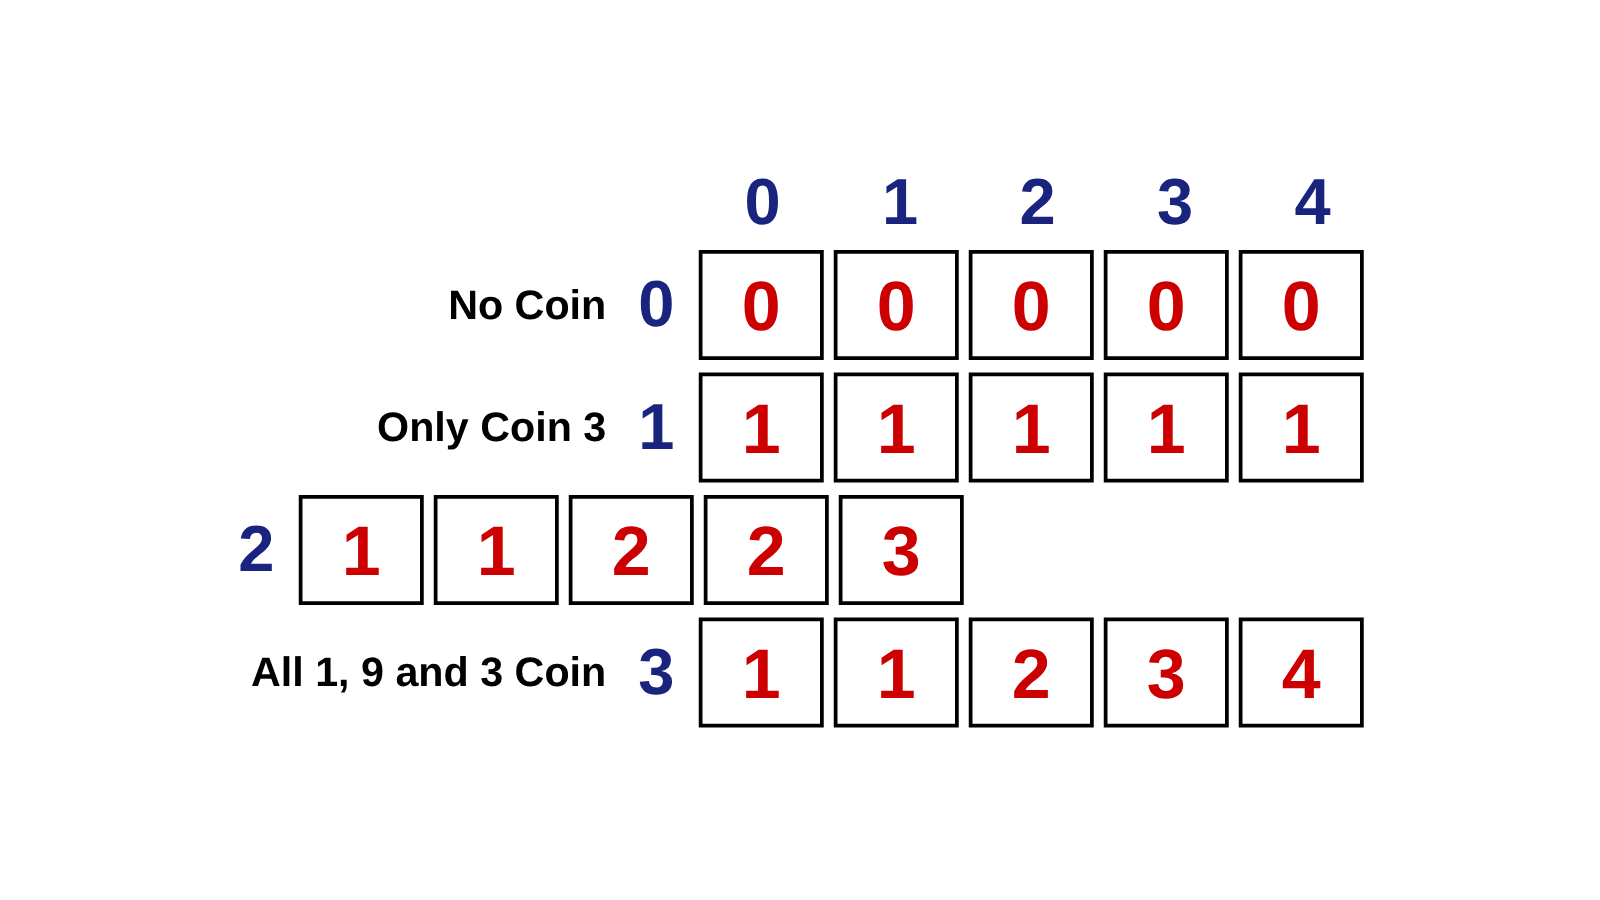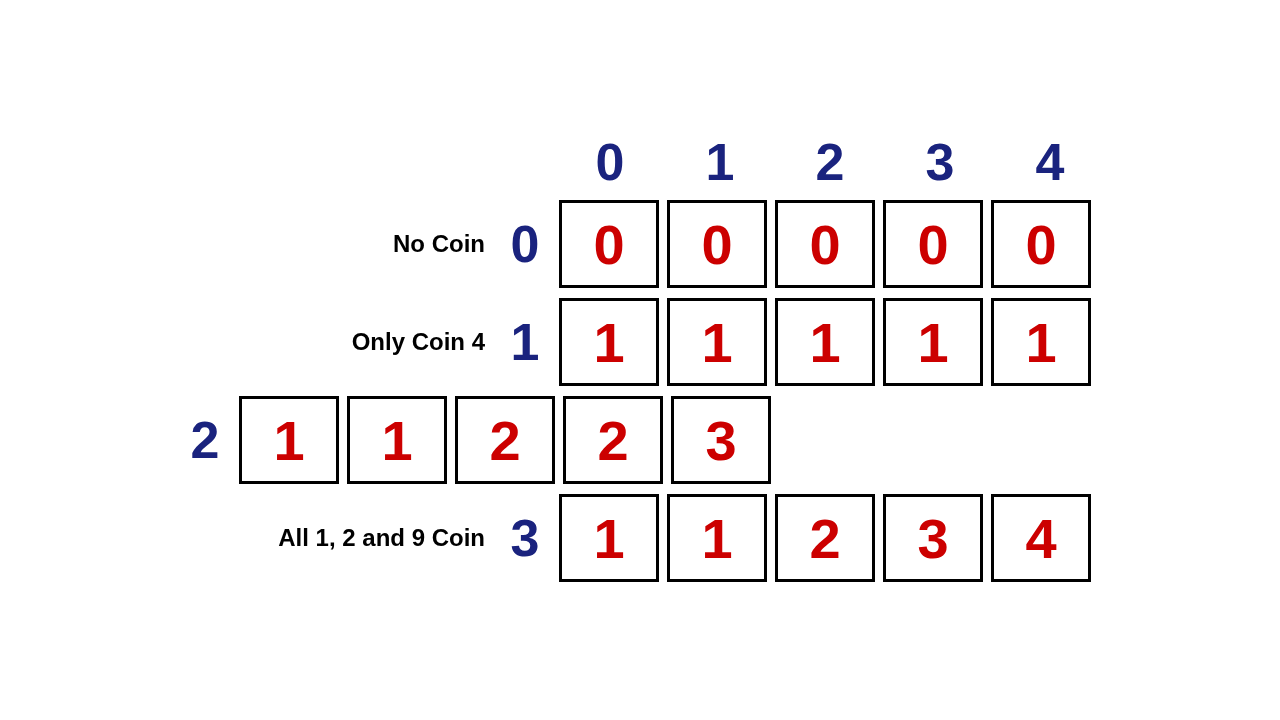--- a/index.html
+++ b/index.html
@@ -21,21 +21,21 @@
       gap: 0;
     }
 
     .row {
       display: flex;
       align-items: center;
     }
 
     .row-label {
       font-weight: bold;
-      font-size: 24px;
+      font-size: 33px;
       color: #000000;
       text-align: right;
       width: 320px;
       padding-right: 10px;
     }
 
     .row-index {
       font-size: 52px;
       font-weight: bold;
       color: #1a237e;
@@ -110,21 +110,21 @@
         <span class="cell-value">0</span>
       </div>
       <div class="cell">
         <span class="cell-value">0</span>
       </div>
       <div class="cell">
         <span class="cell-value">0</span>
       </div>
     </div>
     <div class="row data-row">
-      <div class="row-label">Only Coin 4</div>
+      <div class="row-label">Only Coin 3</div>
       <div class="row-index">1</div>
       <div class="cell">
         <span class="cell-value">1</span>
       </div>
       <div class="cell">
         <span class="cell-value">1</span>
       </div>
       <div class="cell">
         <span class="cell-value">1</span>
       </div>
@@ -147,21 +147,21 @@
         <span class="cell-value">2</span>
       </div>
       <div class="cell">
         <span class="cell-value">2</span>
       </div>
       <div class="cell">
         <span class="cell-value">3</span>
       </div>
     </div>
     <div class="row data-row">
-      <div class="row-label">All 1, 2 and 9 Coin</div>
+      <div class="row-label">All 1, 9 and 3 Coin</div>
       <div class="row-index">3</div>
       <div class="cell">
         <span class="cell-value">1</span>
       </div>
       <div class="cell">
         <span class="cell-value">1</span>
       </div>
       <div class="cell">
         <span class="cell-value">2</span>
       </div>

